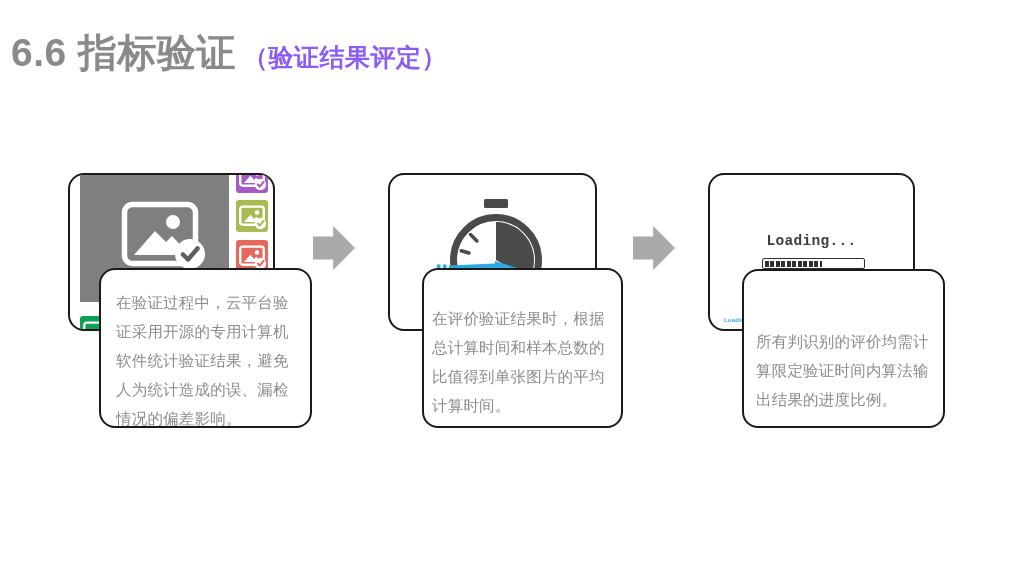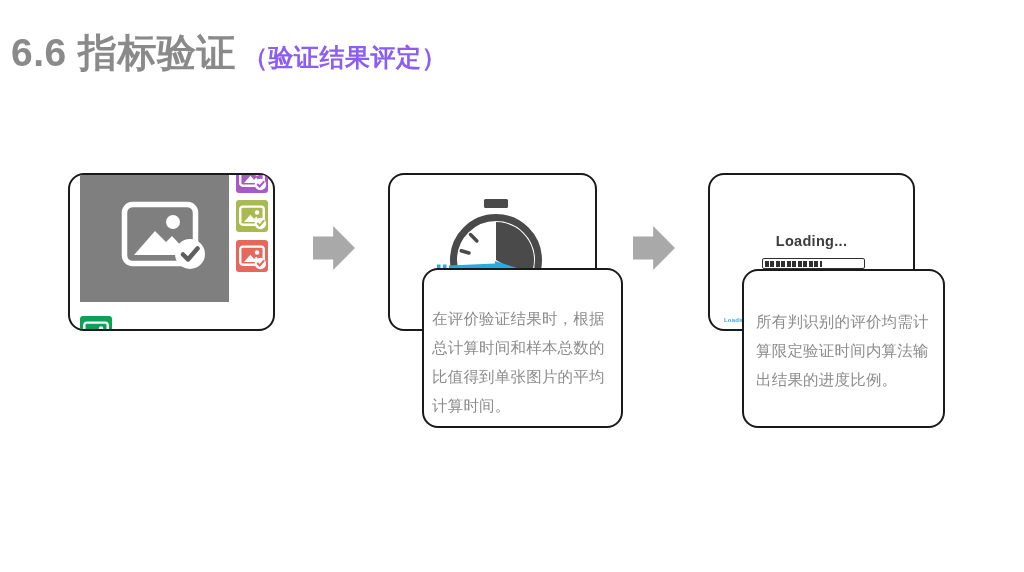--- a/index.html
+++ b/index.html
@@ -26,42 +26,42 @@
   .thumb-1 { top:-14px; } .thumb-2 { top:25px; } .thumb-3 { top:65px; }
   .thumb-green { position:absolute; left:10px; top:141px; width:32px; height:32px; border-radius:3px; }
   .thumb-green svg { position:absolute; inset:0; }
 
   
   .stopwatch { position:absolute; left:46px; top:23px; }
   .speed-arrow { position:absolute; left:47px; top:86px; }
 
   
   .loading-label { position:absolute; left:0; right:0; top:58px; text-align:center;
-                   font-size:14.5px; font-weight:600; color:#3d3d3d; letter-spacing:0.3px; }
+                   font-size:14.5px; font-weight:600; color:#3d3d3d; letter-spacing:0.3px;font-family:Liberation Mono, monospace; }
   .progress-bar { position:absolute; left:52px; top:83px; width:103px; height:11px;
                   background:#fff; border:1.6px solid #2f2f2f; border-radius:2px; box-sizing:border-box; }
   .progress-fill { position:absolute; left:2px; top:1.5px; bottom:1.5px;
                    background-image:repeating-linear-gradient(90deg,#2f2f2f 0 3.6px, transparent 3.6px 5.5px); }
   .loading-small { position:absolute; left:14px; top:142px; font-size:6px; font-weight:bold; letter-spacing:0.2px; }
 
   
   .flow-arrow { position:absolute; top:226px; width:42px; height:44px;
                 clip-path:polygon(0 24%, 48% 24%, 48% 0, 100% 50%, 48% 100%, 48% 76%, 0 76%); }
   .arrow-1 { left:313px; } .arrow-2 { left:633px; }
 
   
   .callout { position:absolute; background:#fff; border:2.3px solid #1a1a1a; border-radius:16px;
              box-sizing:border-box; z-index:5; }
   .callout-1 { left:99px;  top:268px; width:213px; height:160px; }
   .callout-2 { left:422px; top:268px; width:201px; height:160px; }
   .callout-3 { left:742px; top:269px; width:203px; height:159px; }
   .callout-text { font-size:15.5px; line-height:29px; letter-spacing:0.2px; color:#8c8c8c; }
   .callout-1 .callout-text { padding:18px 6px 0 15px; width:188px; }
   .callout-2 .callout-text { padding:34px 4px 0 8px; width:188px; }
-  .callout-3 .callout-text { padding:36px 4px 0 12px; width:188px; }
+  .callout-3 .callout-text { padding:56px 4px 0 12px; width:188px; }
 
   .page-number { position:absolute; left:977px; top:527px; font-size:10.5px; color:#9a9a9a; }
 </style>
 </head>
 <body>
 
 <div class="stage">
 
   <div class="title-row">
     <span class="title-main" style="color:#8a8a8a">6.6 指标验证</span>
@@ -152,20 +152,23 @@
   <div class="card" style="left:708px;">
     <div class="card-clip">
       <div class="loading-label">Loading...</div>
       <div class="progress-bar">
         <div class="progress-fill" style="width: 56%;"></div>
       </div>
       <div class="loading-small" style="color:#29abe2">Loading</div>
     </div>
   </div>
 
+  <div class="callout callout-1">
+    <div class="callout-text">在验证过程中，云平台验证采用开源的专用计算机软件统计验证结果，避免人为统计造成的误、漏检情况的偏差影响。</div>
+  </div>
   <div class="callout callout-2">
     <div class="callout-text">在评价验证结果时，根据总计算时间和样本总数的比值得到单张图片的平均计算时间。</div>
   </div>
   <div class="callout callout-3">
     <div class="callout-text">所有判识别的评价均需计算限定验证时间内算法输出结果的进度比例。</div>
   </div>
 
   <div class="page-number">20</div>
 
 </div>

